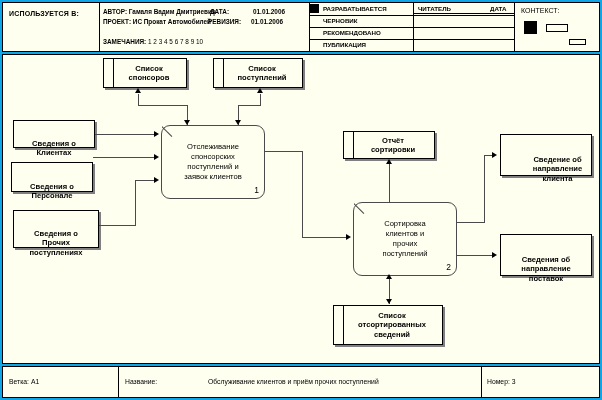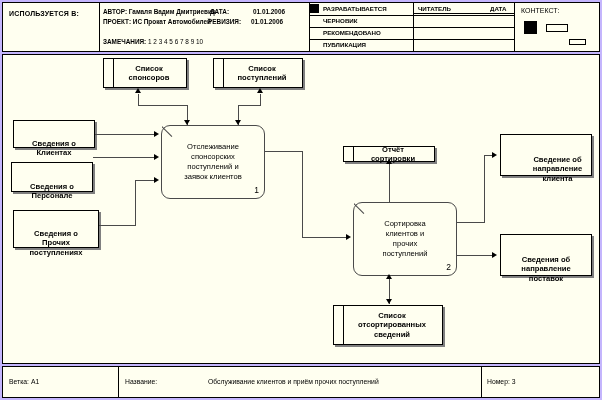--- a/index.html
+++ b/index.html
@@ -2,21 +2,21 @@
 <html><head>
 <meta charset="utf-8">
 <style>
   html,body{margin:0;padding:0;}
   body{
     width:602px;height:400px;
     background:#fffff0;
     font-family:"Liberation Sans",sans-serif;
     overflow:hidden;
   }
-  #root{position:relative;width:602px;height:400px;background:#c4b5fd;}
+  #root{position:relative;width:602px;height:400px;background:#0ea5e9;}
 
   
   .hdr{position:absolute;left:2px;top:2px;width:598px;height:50px;box-sizing:border-box;border:1px solid #000;background:#fffff0;}
   .vline{position:absolute;width:1px;background:#000;}
   .hline{position:absolute;height:1px;background:#000;}
 
   .lbl-usedin{position:absolute;left:6px;top:7px;font-size:7px;font-weight:bold;letter-spacing:.2px;}
 
   .meta-row{position:absolute;font-size:6.4px;white-space:nowrap;font-weight:bold;}
 
@@ -124,21 +124,21 @@
     <div class="dbox plain" style="left:10px;top:155px;width:86px;height:38px;">
       <span class="txt">Сведения о<br>Прочих<br>поступлениях</span>
     </div>
 
     <div class="abox" style="left:158px;top:70px;width:104px;height:74px;">
       <span class="fold"></span>
       <span class="atxt">Отслеживание<br>спонсорских<br>поступлений и<br>заявок клиентов</span>
       <span class="anum">1</span>
     </div>
 
-    <div class="dbox" style="left:340px;top:91px;width:92px;height:16px;">
+    <div class="dbox" style="left:340px;top:76px;width:92px;height:28px;">
       <span class="tick"></span>
       <span class="txt">Отчёт<br>сортировки</span>
     </div>
 
     <div class="abox" style="left:350px;top:147px;width:104px;height:74px;">
       <span class="fold"></span>
       <span class="atxt">Сортировка<br>клиентов и<br>прочих<br>поступлений</span>
       <span class="anum">2</span>
     </div>
 

